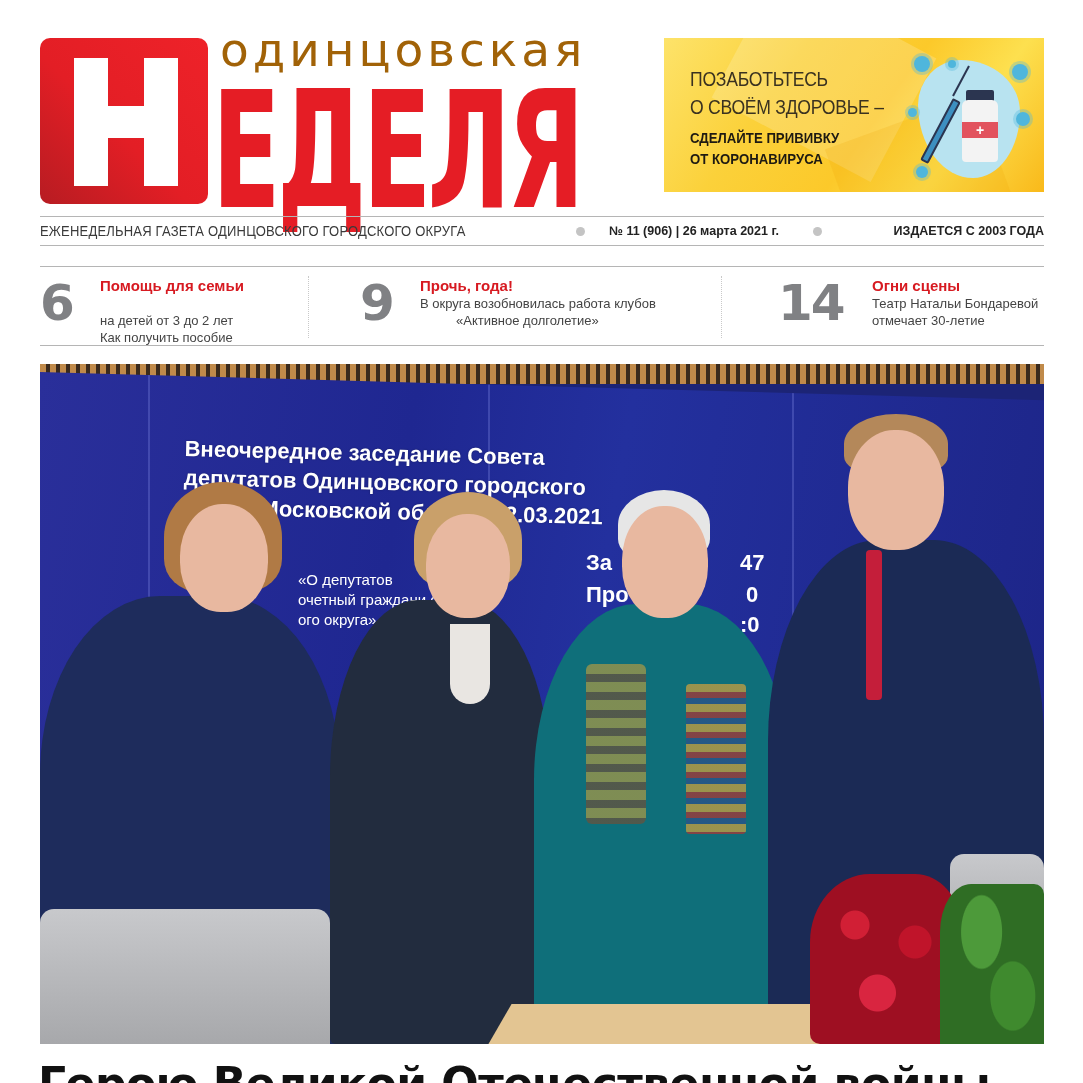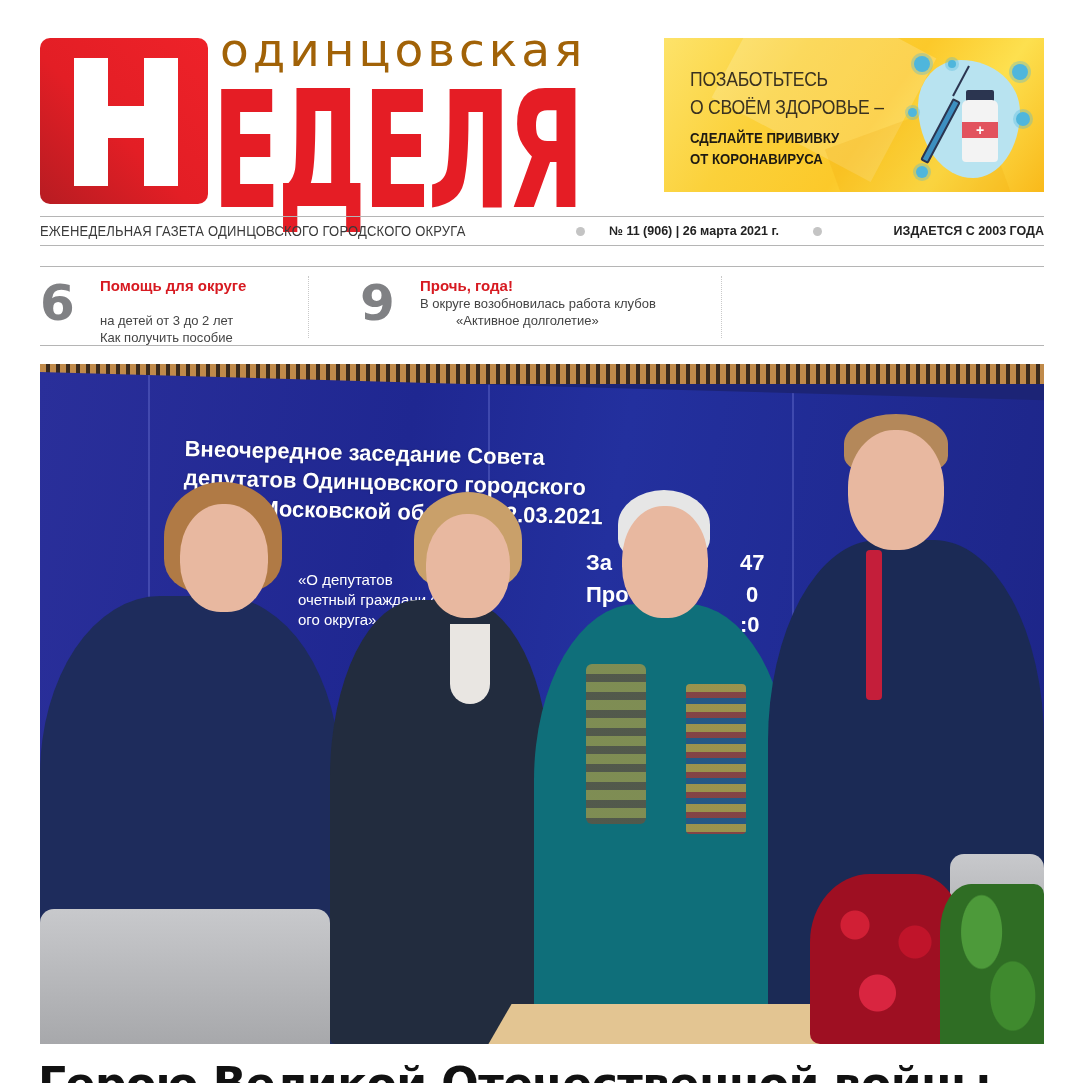--- a/index.html
+++ b/index.html
@@ -172,32 +172,38 @@
   <span class="issue">№ 11 (906)  |  26 марта 2021 г.</span>
   <span class="dot" style="margin-left:34px;"></span>
   <span class="since">ИЗДАЕТСЯ С 2003 ГОДА</span>
 </div>
 <div class="rule" style="top:245px;"></div>
 
 <div class="rule" style="top:266px;"></div>
 <div class="teasers">
   <div class="teaser" style="left:0;width:260px;">
     <div class="num" style="left:0;">6</div>
-    <div class="t-title" style="left:60px;">Помощь для округе</div>
+    <div class="t-title" style="left:60px;">Помощь для семьи</div>
     <div class="t-line t-line1" style="left:60px;margin-top:34px;">Как получить пособие</div>
     <div class="t-line t-line2" style="left:60px;">на детей от 3 до 2 лет</div>
   </div>
   <div class="vsep" style="left:268px;"></div>
   <div class="teaser" style="left:320px;width:360px;">
     <div class="num" style="left:0;">9</div>
     <div class="t-title" style="left:60px;text-align:center;">Прочь, года!</div>
-    <div class="t-line t-line1" style="left:60px;">В округе возобновилась работа клубов</div>
+    <div class="t-line t-line1" style="left:60px;">В округа возобновилась работа клубов</div>
     <div class="t-line t-line2" style="left:60px;margin-left:36px;">«Активное долголетие»</div>
   </div>
   <div class="vsep" style="left:681px;"></div>
+  <div class="teaser" style="left:738px;width:266px;">
+    <div class="num" style="left:0;">14</div>
+    <div class="t-title" style="left:94px;">Огни сцены</div>
+    <div class="t-line t-line1" style="left:94px;">Театр Натальи Бондаревой</div>
+    <div class="t-line t-line2" style="left:94px;">отмечает 30-летие</div>
+  </div>
 </div>
 <div class="rule" style="top:345px;"></div>
 
 <div class="photo">
   <div class="wood-top"></div>
   <div class="screen">
     <div class="seam" style="left:108px;"></div>
     <div class="seam" style="left:448px;"></div>
     <div class="seam" style="left:752px;"></div>
     <div class="screen-title">

